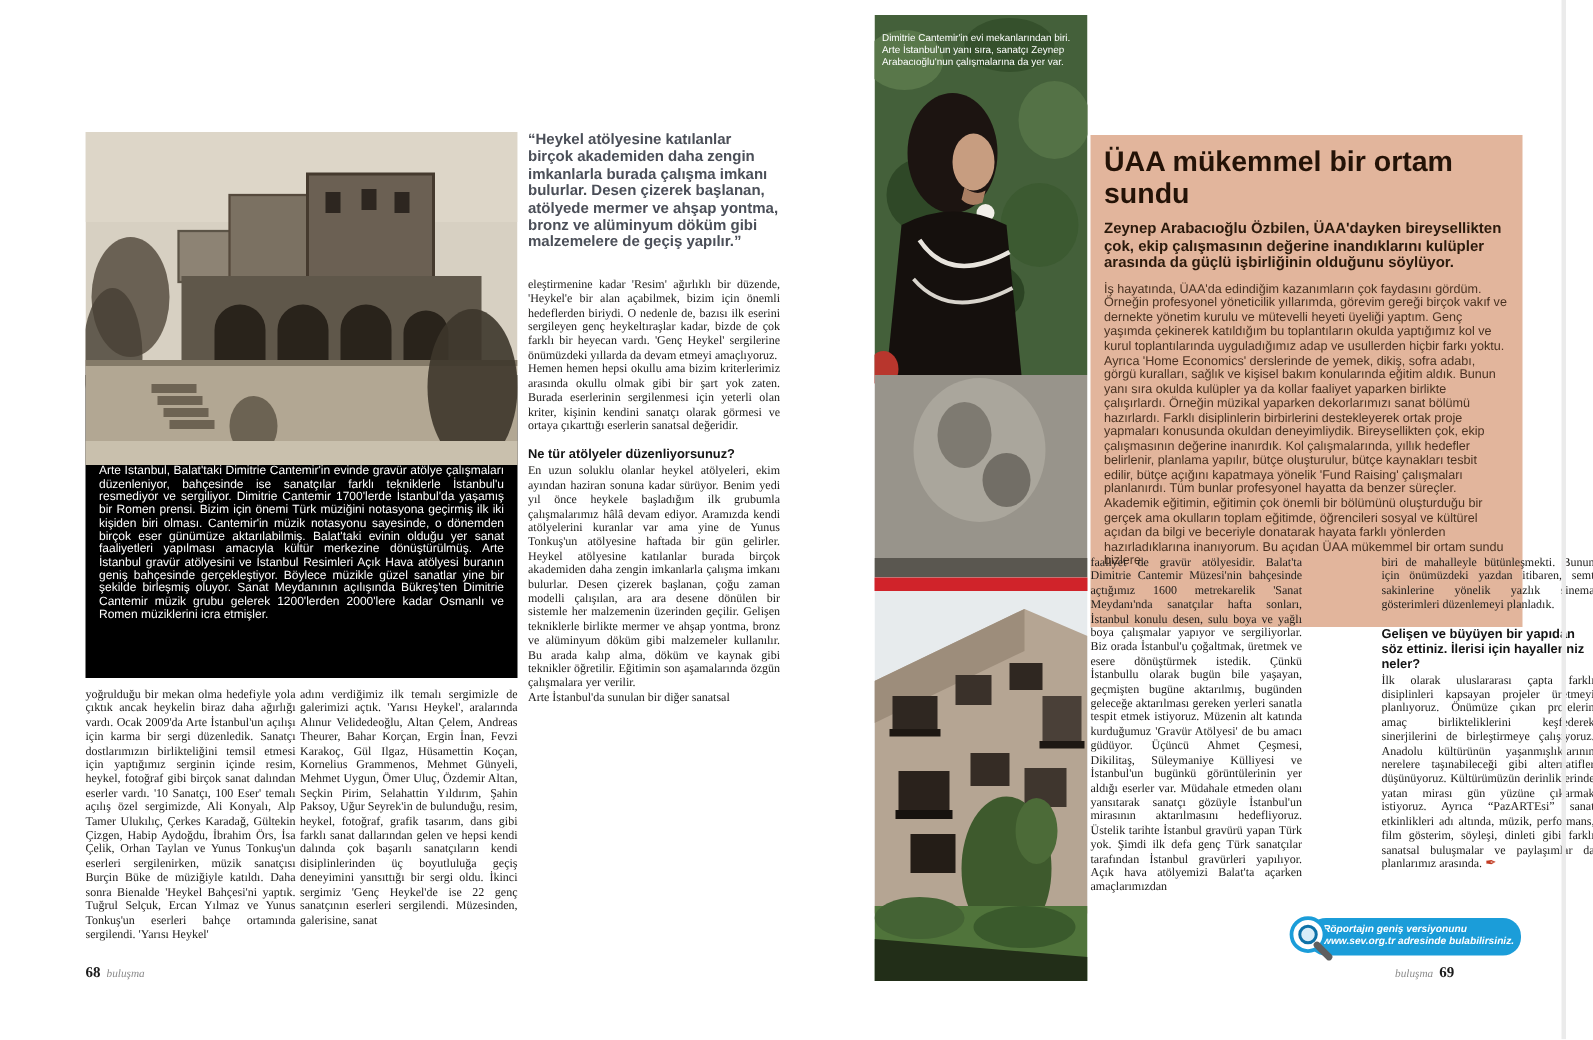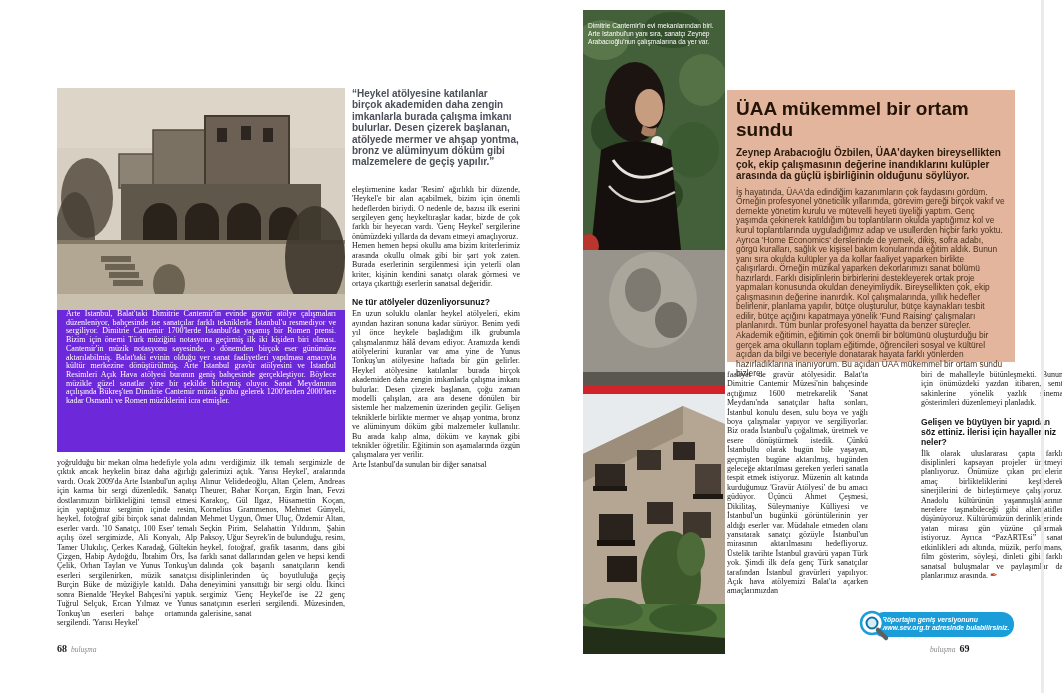--- a/index.html
+++ b/index.html
@@ -8,21 +8,21 @@
           font-family:"Liberation Sans",sans-serif;}
   .abs{position:absolute;}
 
   
   .serif-col{font-family:"Liberation Serif",serif;font-size:8px;line-height:9.4px;
              color:#22201e;text-align:justify;}
   .subhead{font-family:"Liberation Sans",sans-serif;font-weight:bold;font-size:8.6px;
            line-height:10px;color:#141414;text-align:left;margin:9px 0 2px 0;}
 
   
-  .red-box{background:#6d28d9;font-family:Liberation Serif, serif;}
+  .red-box{background:#000000;}
   .red-box-title{position:absolute;top:5px;right:10px;width:230px;text-align:right;
                  color:#ffffff;font-weight:bold;font-size:15px;line-height:16.5px;}
   .red-box-body{position:absolute;top:60px;left:9px;right:9px;color:#ffffff;
                 font-size:8px;line-height:8.7px;text-align:justify;}
 
   
   .pull-quote{color:#4b4f58;font-weight:bold;font-size:10px;line-height:11.4px;text-align:left;}
 
   
   .salmon-box{background:#e2b59c;padding:8px 9px 6px 9px;box-sizing:border-box;}
@@ -156,21 +156,21 @@
       <rect x="24" y="162" width="30" height="26" fill="#241d17"></rect>
       <ellipse cx="88" cy="185" rx="30" ry="48" fill="#3e5a2d"></ellipse>
       <ellipse cx="108" cy="160" rx="14" ry="22" fill="#4c6b38"></ellipse>
       <rect x="0" y="210" width="142" height="50" fill="#50743b"></rect>
       <ellipse cx="30" cy="218" rx="30" ry="14" fill="#446334"></ellipse>
       <ellipse cx="100" cy="224" rx="34" ry="14" fill="#3a5a2c"></ellipse>
       <polygon points="0,232 142,244 142,260 0,260" fill="#222e18"></polygon>
     </svg>
   </div>
 
-  <div class="abs salmon-box" style="left:727px;top:90px;width:288px;height:272px;">
+  <div class="abs salmon-box" style="left:727px;top:90px;width:288px;height:328px;">
     <h1 class="salmon-title">ÜAA mükemmel bir ortam sundu</h1>
     <p class="salmon-sub">Zeynep Arabacıoğlu Özbilen, ÜAA'dayken bireysellikten çok, ekip çalışmasının değerine inandıklarını kulüpler arasında da güçlü işbirliğinin olduğunu söylüyor.</p>
     <p class="salmon-body">İş hayatında, ÜAA'da edindiğim kazanımların çok faydasını gördüm. Örneğin profesyonel yöneticilik yıllarımda, görevim gereği birçok vakıf ve dernekte yönetim kurulu ve mütevelli heyeti üyeliği yaptım. Genç yaşımda çekinerek katıldığım bu toplantıların okulda yaptığımız kol ve kurul toplantılarında uyguladığımız adap ve usullerden hiçbir farkı yoktu. Ayrıca 'Home Economics' derslerinde de yemek, dikiş, sofra adabı, görgü kuralları, sağlık ve kişisel bakım konularında eğitim aldık. Bunun yanı sıra okulda kulüpler ya da kollar faaliyet yaparken birlikte çalışırlardı. Örneğin müzikal yaparken dekorlarımızı sanat bölümü hazırlardı. Farklı disiplinlerin birbirlerini destekleyerek ortak proje yapmaları konusunda okuldan deneyimliydik. Bireysellikten çok, ekip çalışmasının değerine inanırdık. Kol çalışmalarında, yıllık hedefler belirlenir, planlama yapılır, bütçe oluşturulur, bütçe kaynakları tesbit edilir, bütçe açığını kapatmaya yönelik 'Fund Raising' çalışmaları planlanırdı. Tüm bunlar profesyonel hayatta da benzer süreçler. Akademik eğitimin, eğitimin çok önemli bir bölümünü oluşturduğu bir gerçek ama okulların toplam eğitimde, öğrencileri sosyal ve kültürel açıdan da bilgi ve beceriyle donatarak hayata farklı yönlerden hazırladıklarına inanıyorum. Bu açıdan ÜAA mükemmel bir ortam sundu bizlere.</p>
   </div>
 
   <div class="abs serif-col" style="left:727px;top:370px;width:141px;height:270px;">faaliyet de gravür atölyesidir. Balat'ta Dimitrie Cantemir Müzesi'nin bahçesinde açtığımız 1600 metrekarelik 'Sanat Meydanı'nda sanatçılar hafta sonları, İstanbul konulu desen, sulu boya ve yağlı boya çalışmalar yapıyor ve sergiliyorlar. Biz orada İstanbul'u çoğaltmak, üretmek ve esere dönüştürmek istedik. Çünkü İstanbullu olarak bugün bile yaşayan, geçmişten bugüne aktarılmış, bugünden geleceğe aktarılması gereken yerleri sanatla tespit etmek istiyoruz. Müzenin alt katında kurduğumuz 'Gravür Atölyesi' de bu amacı güdüyor. Üçüncü Ahmet Çeşmesi, Dikilitaş, Süleymaniye Külliyesi ve İstanbul'un bugünkü görüntülerinin yer aldığı eserler var. Müdahale etmeden olanı yansıtarak sanatçı gözüyle İstanbul'un mirasının aktarılmasını hedefliyoruz. Üstelik tarihte İstanbul gravürü yapan Türk yok. Şimdi ilk defa genç Türk sanatçılar tarafından İstanbul gravürleri yapılıyor. Açık hava atölyemizi Balat'ta açarken amaçlarımızdan</div>
 
   <div class="abs" style="left:921px;top:370px;width:142px;height:240px;">
     <div class="serif-col">biri de mahalleyle bütünleşmekti. Bunun için önümüzdeki yazdan itibaren, semt sakinlerine yönelik yazlık sinema gösterimleri düzenlemeyi planladık.</div>
     <div class="subhead">Gelişen ve büyüyen bir yapıdan söz ettiniz. İlerisi için hayalleriniz neler?</div>

